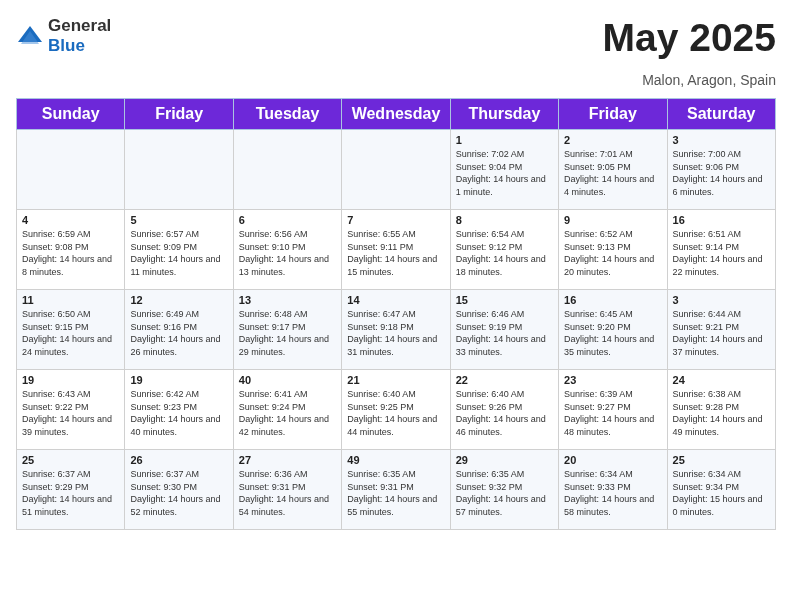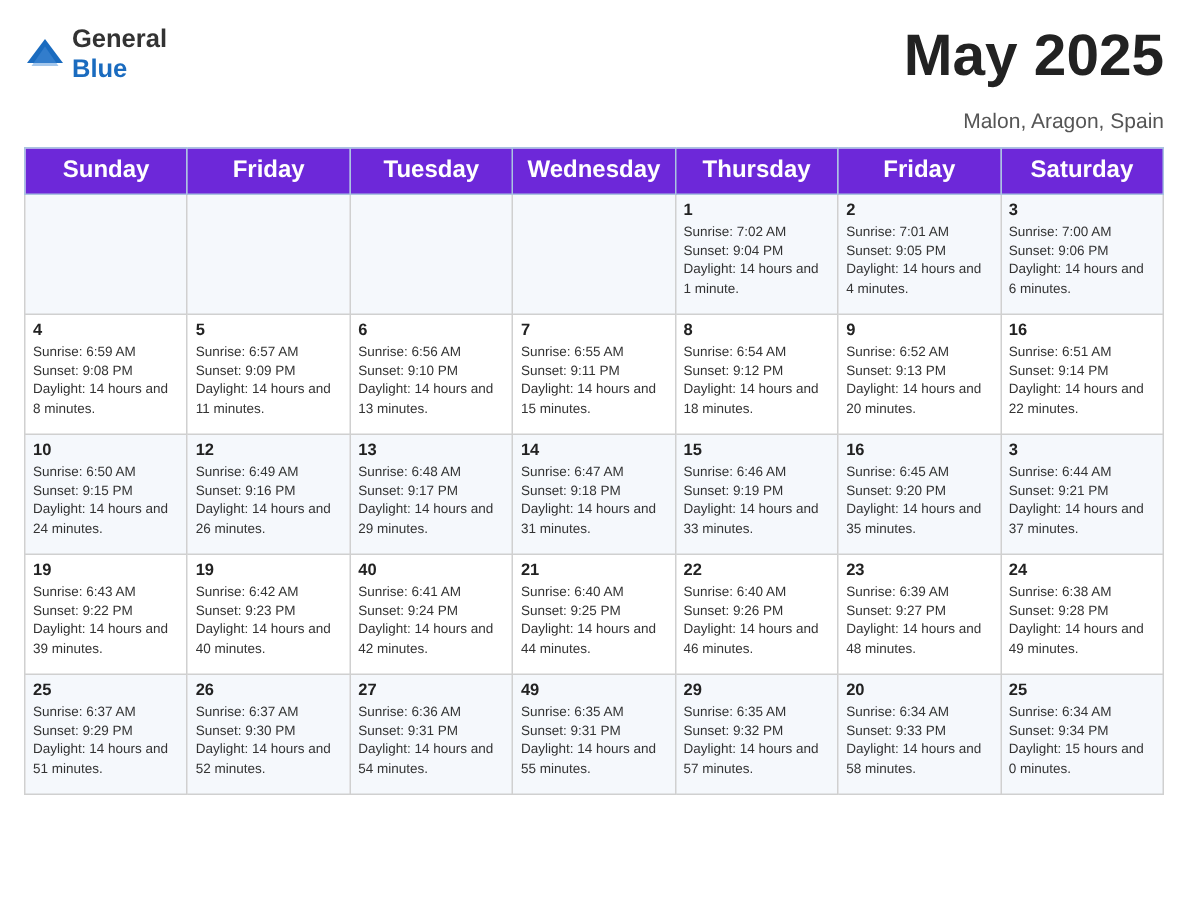--- a/index.html
+++ b/index.html
@@ -160,21 +160,21 @@
           <span class="day-number">9</span>
           <div class="day-info">Sunrise: 6:52 AM<br>Sunset: 9:13 PM<br>Daylight: 14 hours and 20 minutes.</div>
         </td>
         <td>
           <span class="day-number">16</span>
           <div class="day-info">Sunrise: 6:51 AM<br>Sunset: 9:14 PM<br>Daylight: 14 hours and 22 minutes.</div>
         </td>
       </tr>
       <tr>
         <td>
-          <span class="day-number">10</span>
+          <span class="day-number">11</span>
           <div class="day-info">Sunrise: 6:50 AM<br>Sunset: 9:15 PM<br>Daylight: 14 hours and 24 minutes.</div>
         </td>
         <td>
           <span class="day-number">12</span>
           <div class="day-info">Sunrise: 6:49 AM<br>Sunset: 9:16 PM<br>Daylight: 14 hours and 26 minutes.</div>
         </td>
         <td>
           <span class="day-number">13</span>
           <div class="day-info">Sunrise: 6:48 AM<br>Sunset: 9:17 PM<br>Daylight: 14 hours and 29 minutes.</div>
         </td>

